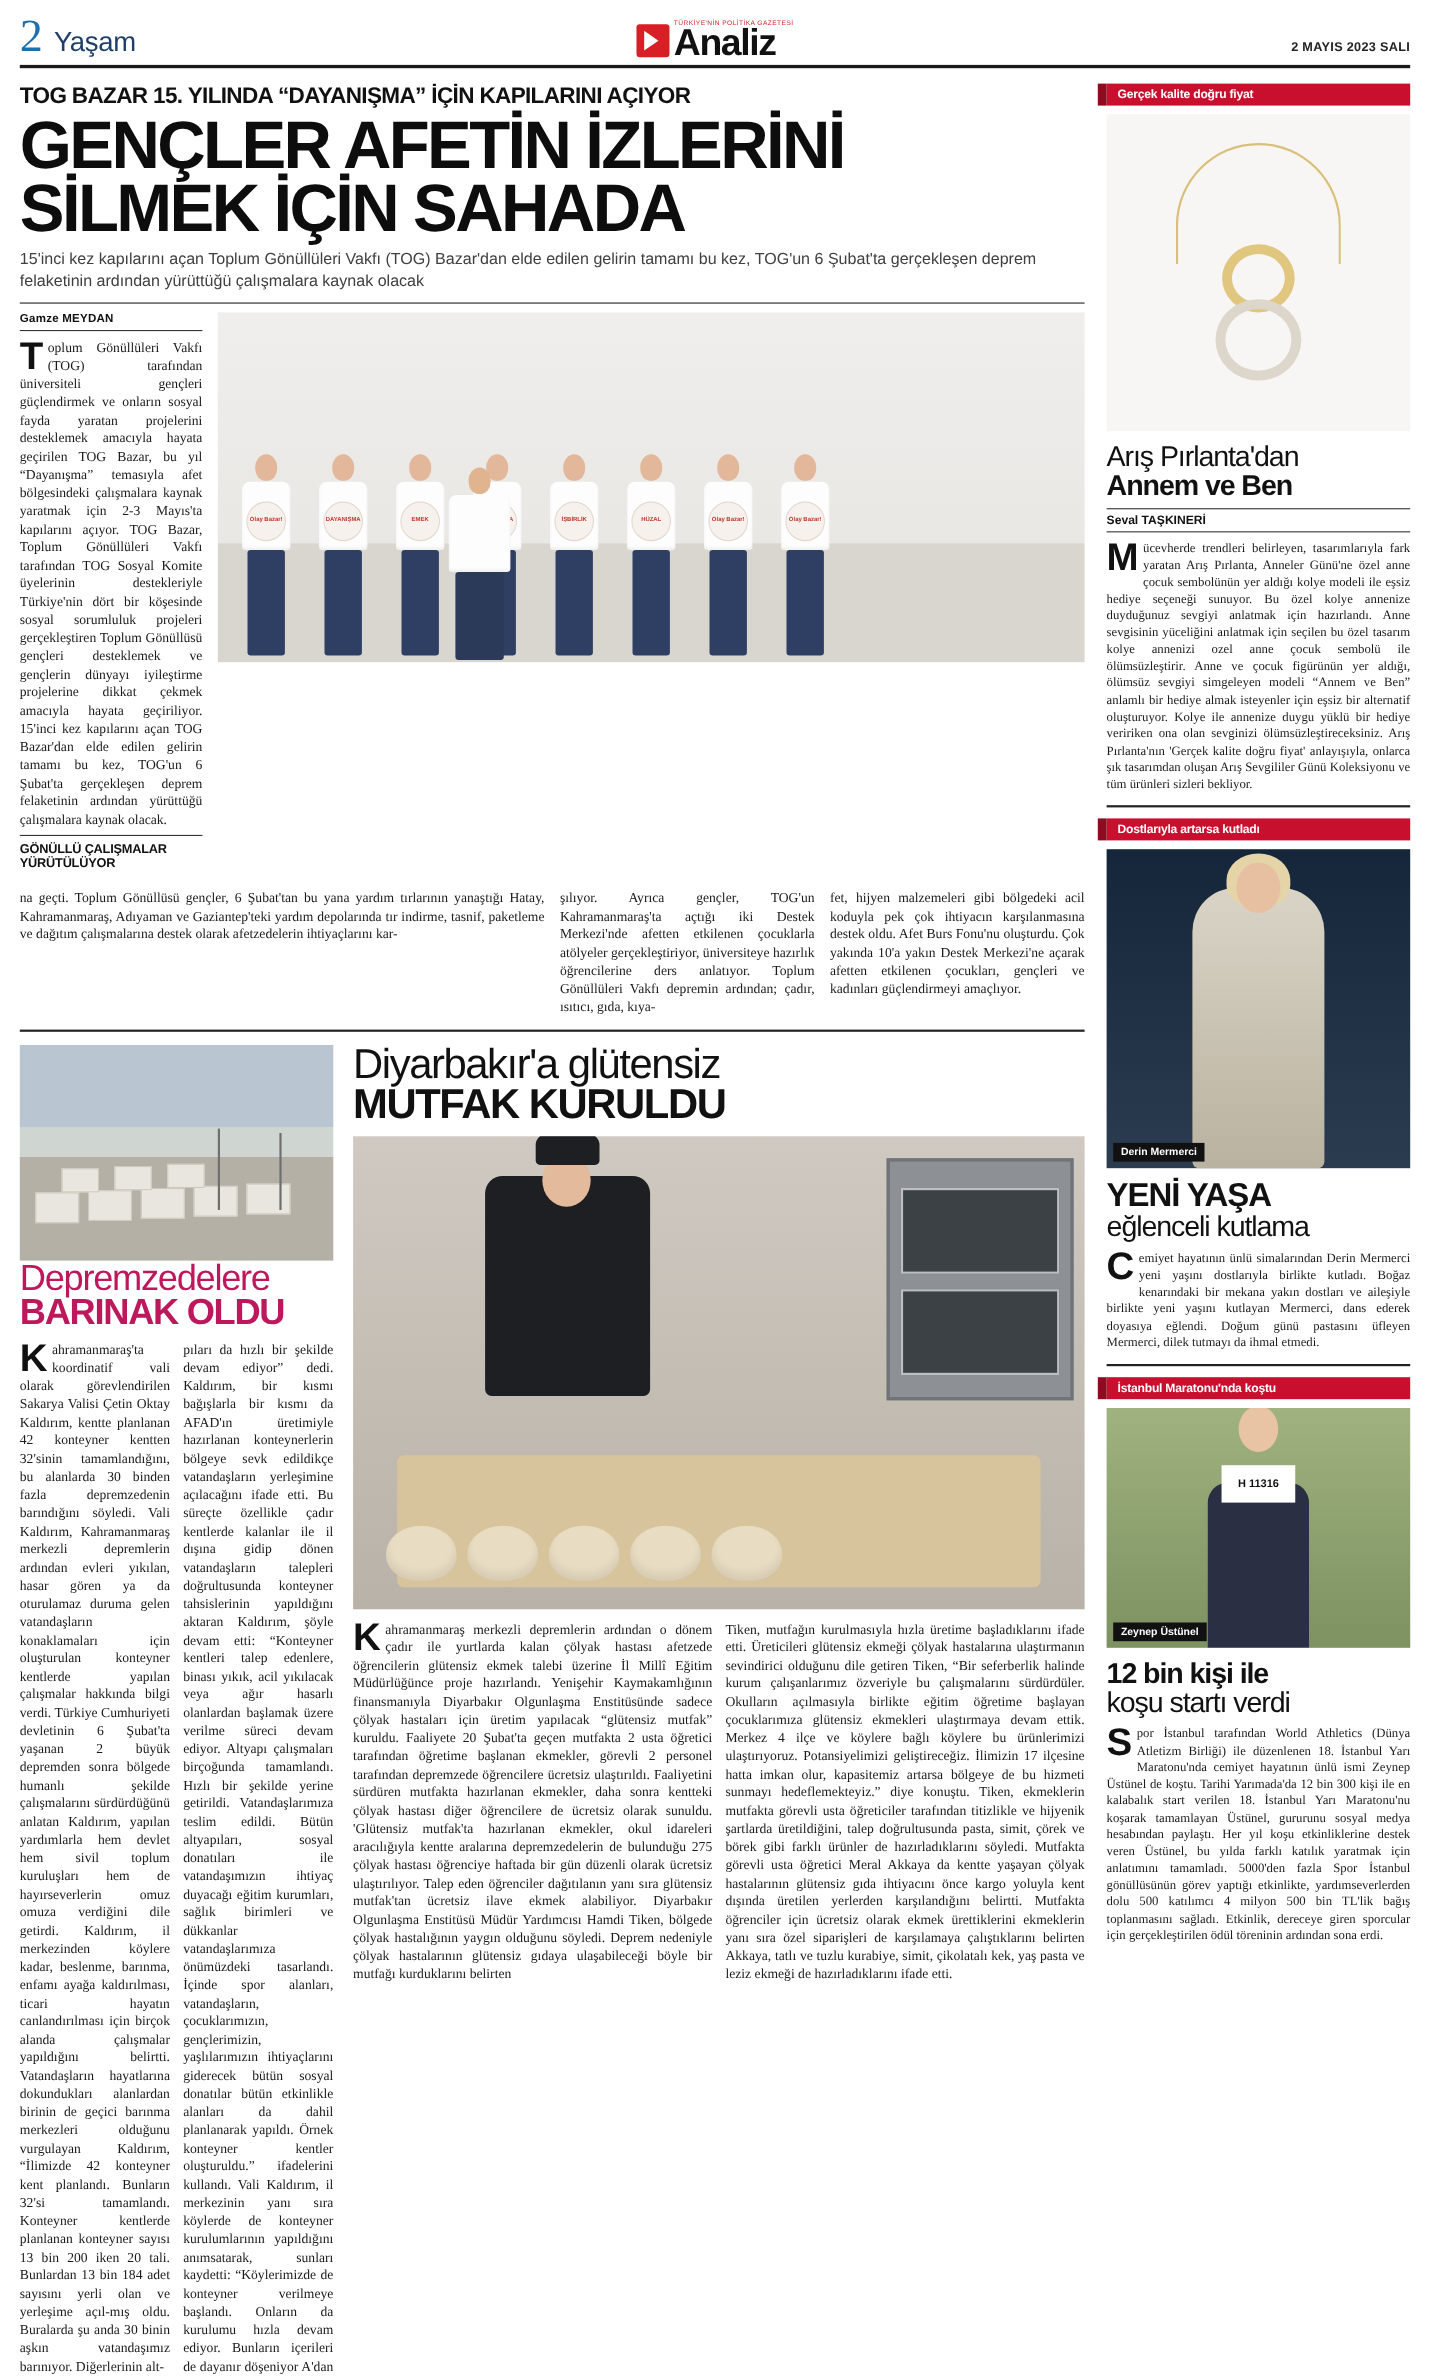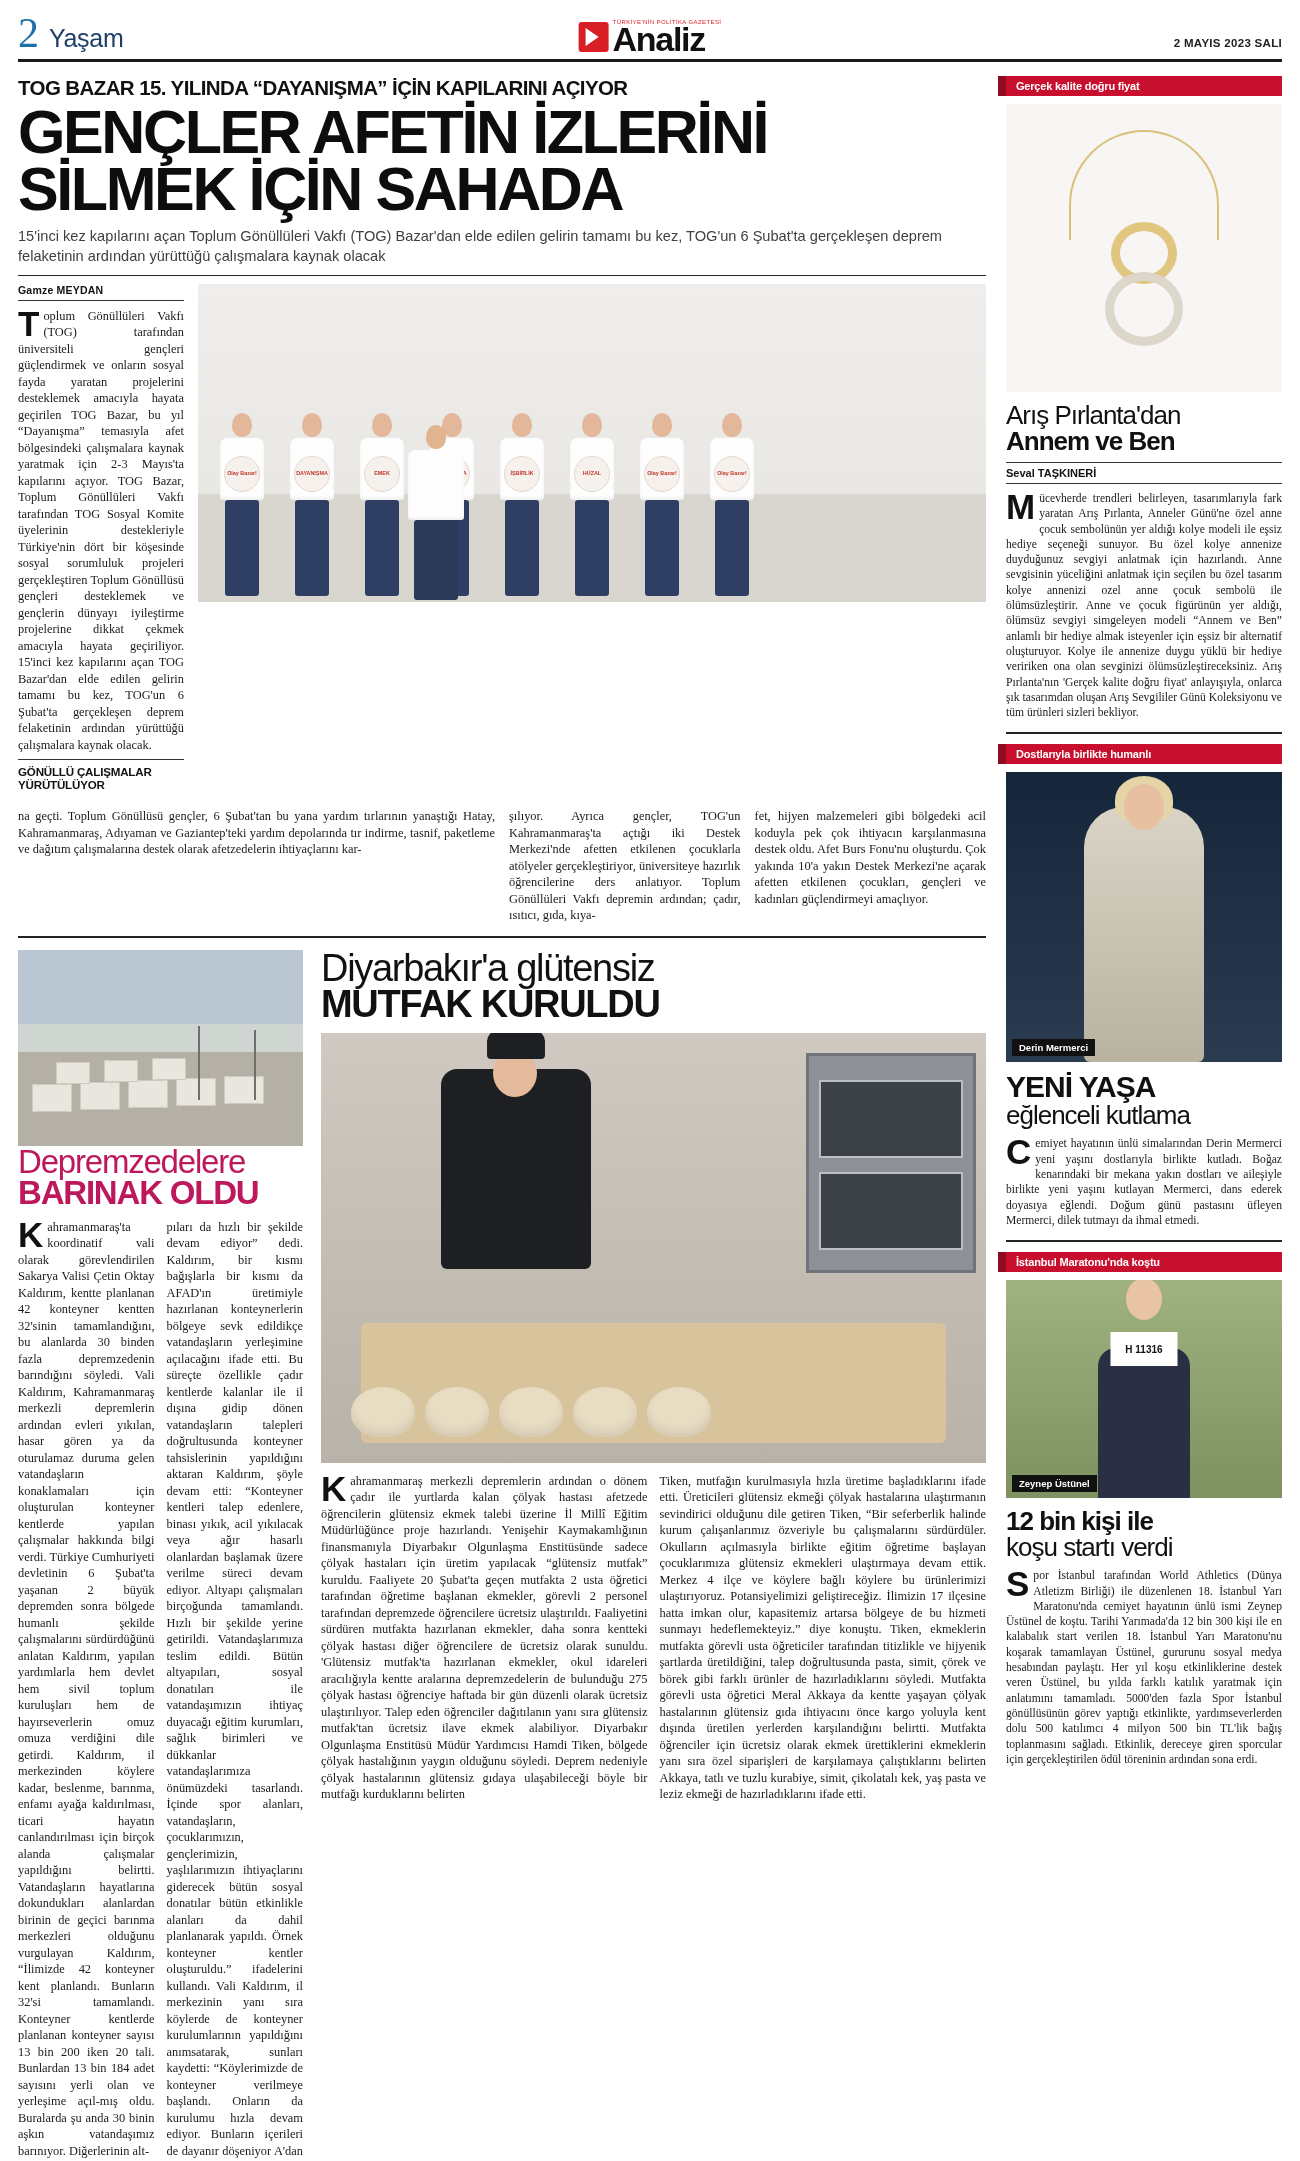--- a/index.html
+++ b/index.html
@@ -619,21 +619,21 @@
       </div>
       <div class="rail-h1">
         <span class="light">Arış Pırlanta'dan</span>
         <span class="bold">Annem ve Ben</span>
       </div>
       <div class="rail-byline">Seval TAŞKINERİ</div>
       <div class="rail-text dropcap">Mücevherde trendleri belirleyen, tasarımlarıyla fark yaratan Arış Pırlanta, Anneler Günü'ne özel anne çocuk sembolünün yer aldığı kolye modeli ile eşsiz hediye seçeneği sunuyor. Bu özel kolye annenize duyduğunuz sevgiyi anlatmak için hazırlandı. Anne sevgisinin yüceliğini anlatmak için seçilen bu özel tasarım kolye annenizi ozel anne çocuk sembolü ile ölümsüzleştirir. Anne ve çocuk figürünün yer aldığı, ölümsüz sevgiyi simgeleyen modeli “Annem ve Ben” anlamlı bir hediye almak isteyenler için eşsiz bir alternatif oluşturuyor. Kolye ile annenize duygu yüklü bir hediye veririken ona olan sevginizi ölümsüzleştireceksiniz. Arış Pırlanta'nın 'Gerçek kalite doğru fiyat' anlayışıyla, onlarca şık tasarımdan oluşan Arış Sevgililer Günü Koleksiyonu ve tüm ürünleri sizleri bekliyor.</div>
 
       <div class="rail-sep"></div>
 
-      <div class="rail-tag">Dostlarıyla birlikte humanlı</div>
+      <div class="rail-tag">Dostlarıyla artarsa kutladı</div>
       <div class="rail-photo lady">
         <div class="lady-figure"></div>
         <div class="lady-hair"></div>
         <div class="lady-head"></div>
         <div class="photo-badge">Derin Mermerci</div>
       </div>
       <div class="rail-h1">
         <span class="bold" style="font-size:30px">YENİ YAŞA</span>
         <span class="light">eğlenceli kutlama</span>
       </div>

